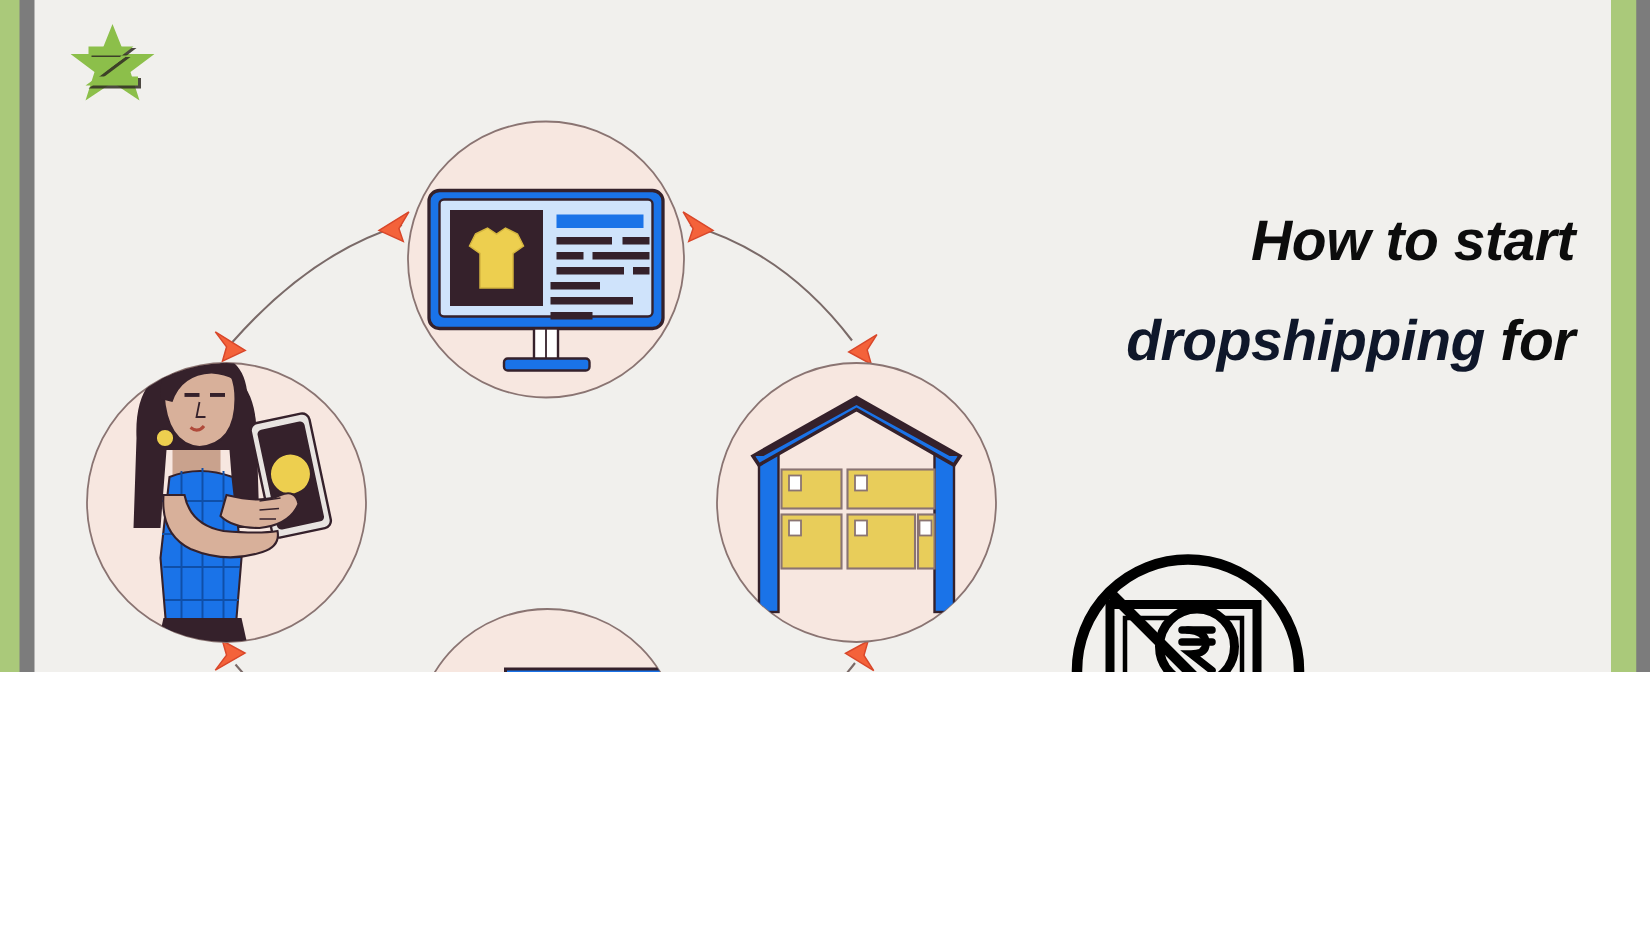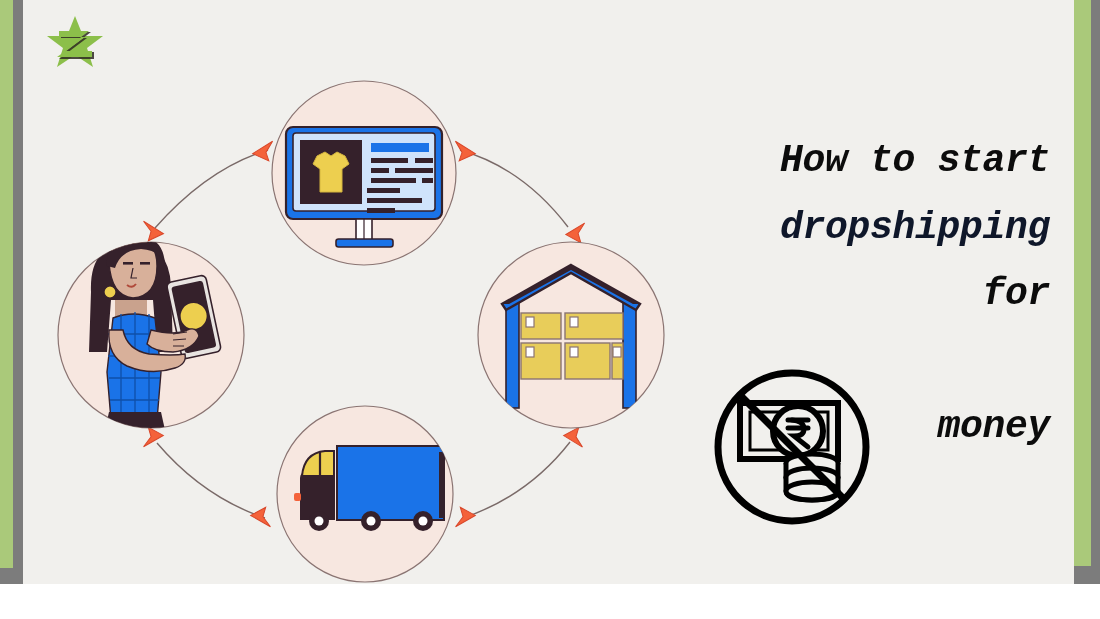--- a/index.html
+++ b/index.html
@@ -3,24 +3,24 @@
 <meta charset="utf-8">
 <style>
   html, body {
     margin: 0;
     padding: 0;
     background: #ffffff;
   }
   #stage {
     position: relative;
     width: 1100px;
-    height: 584px;
+    height: 448px;
     overflow: hidden;
     background: #7c7c7c;
-    font-family: Liberation Mono, monospace;
+    font-family: Liberation Sans, sans-serif;
   }
   
   .bar-green-left {
     position: absolute;
     left: 0; top: 0;
     width: 13px; height: 568px;
     background: #aac97a;
   }
   .bar-gray-left {
     position: absolute;
@@ -265,21 +265,20 @@
         <path d="M86,330 Q84,356 104,366 Q128,376 152,368 Q164,364 162,354 Q150,356 126,354 Q104,350 100,330 Z" fill="#d8b09a" stroke="#35212b" stroke-width="1.4"></path>
       </g>
     </g>
   </svg>
 
   <div class="headline">
     <span>How to start</span><br>
     <span class="accent">dropshipping</span>
     <span>for</span><br>
     <br>
-    <span>money</span>
   </div>
 
   <div class="nomoney">
     <svg viewBox="0 0 160 168" width="160" height="168">
 
       <rect x="28" y="40" width="98" height="56" fill="none" stroke="#000" stroke-width="6"></rect>
       <rect x="38" y="49" width="78" height="38" fill="none" stroke="#000" stroke-width="3"></rect>
 
       <ellipse cx="86" cy="68" rx="25" ry="25" fill="#f1f0ed" stroke="#000" stroke-width="6"></ellipse>
 

